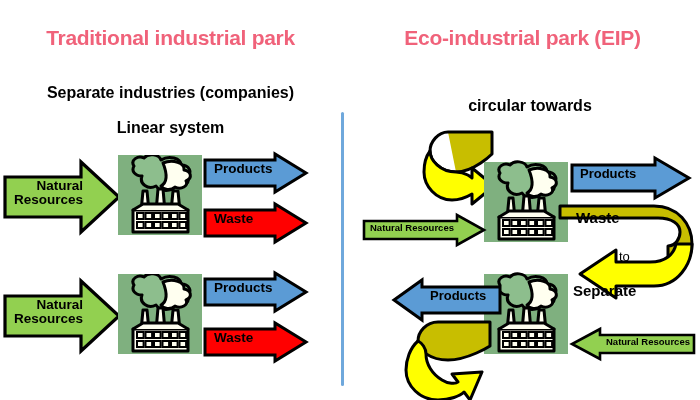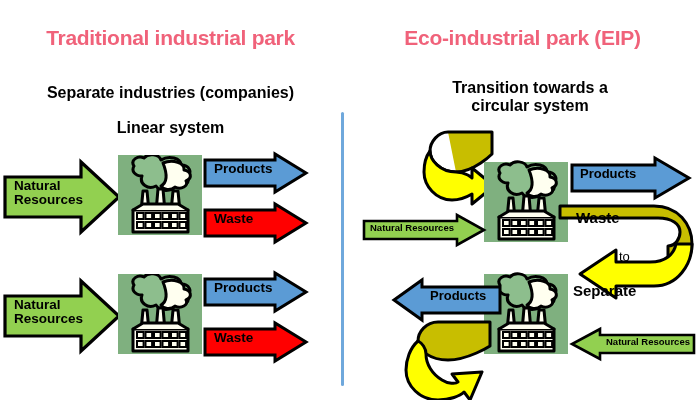--- a/index.html
+++ b/index.html
@@ -29,21 +29,21 @@
 
   
   .factory{position:absolute;}
   .factory svg{display:block;width:100%;height:100%;}
 
   
   .arrow{position:absolute;}
   .arrow svg{display:block;width:100%;height:100%;overflow:visible;}
   .arrow .alabel{
     position:absolute;font-weight:bold;color:#000;
-    line-height:1.05;white-space:pre-line;pointer-events:none;
+    line-height:1.05;white-space:pre-line;pointer-events:none;text-align:right;
   }
 
   
   .curve-label{
     position:absolute;font-weight:bold;color:#000;white-space:nowrap;
   }
   .plain-label{
     position:absolute;color:#000;white-space:nowrap;font-weight:normal;margin-left:36px;
   }
 </style>
@@ -53,22 +53,21 @@
 <div id="stage">
 
   <div class="panel-title" style="left:0;top:10px;width:341px;">Traditional industrial park</div>
 
   <div class="panel-title" style="left:345px;top:10px;width:355px;">Eco-industrial park (EIP)</div>
 
   <div class="sub-title" style="left:0;top:68px;width:341px;">Separate industries (companies)</div>
 
   <div class="sub-title" style="left:0;top:103px;width:341px;">Linear system</div>
 
-  <div class="sub-title" style="left:380px;top:63px;width:300px;">Transition towards a</div>
-  <div class="sub-title" style="left:380px;top:81px;width:300px;">circular system</div>
+  <div class="sub-title" style="left:380px;top:81px;width:300px;">circular towards</div>
 
   <div id="divider"></div>
 
   <div class="arrow" style="left:3px;top:143px;width:118px;height:76px;">
     <svg viewBox="0 0 118 76" preserveAspectRatio="none">
       <polygon points="2,18 78,18 78,3 116,38 78,73 78,58 2,58" fill="#92D050" stroke="#000" stroke-width="3.2" stroke-linejoin="miter"></polygon>
     </svg>
     <div class="alabel" style="left:11px;top:20px;font-size:13.5px;">Natural
 Resources</div>
   </div>

